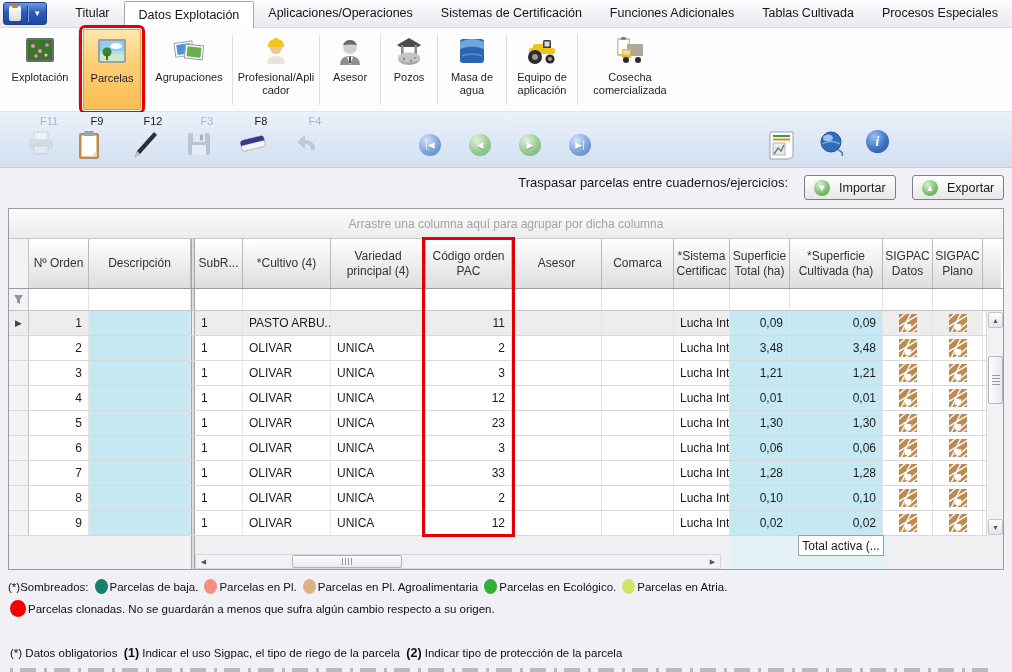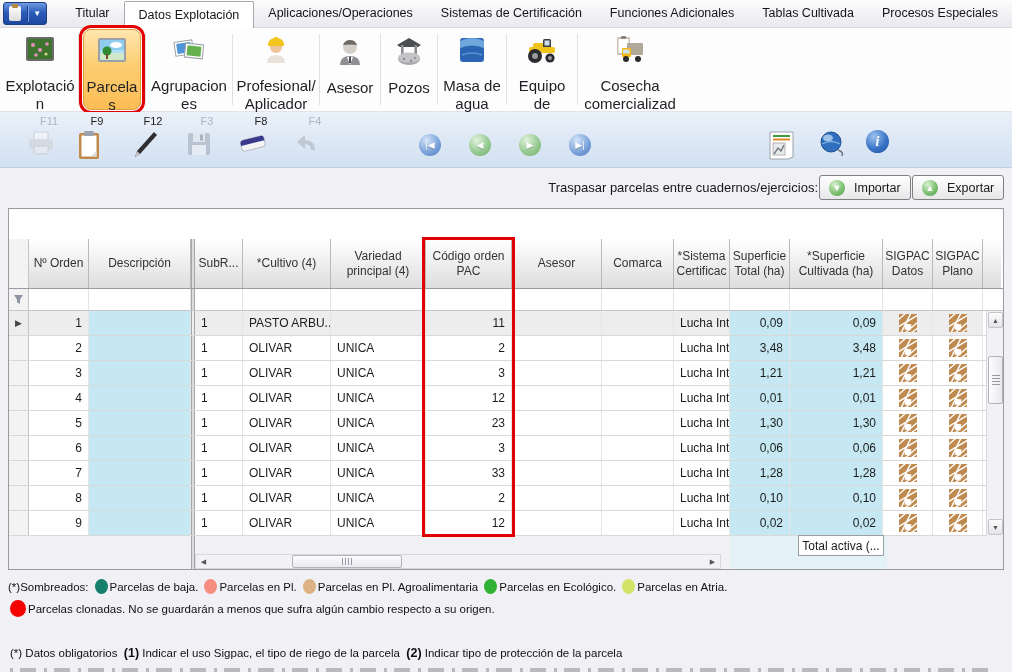--- a/index.html
+++ b/index.html
@@ -14,38 +14,38 @@
   .appbtn .ddsep{width:1px;height:16px;background:#174090;margin-left:4px;box-shadow:1px 0 0 #7da0e0}
   .appbtn .dd{color:#fff;font-size:8px;padding-left:4px}
   .tabs{display:flex;height:28px;align-items:stretch;margin-left:14px}
   .tab{padding:6px 14px 5px;cursor:pointer;color:#14141a;font-size:12.5px;white-space:nowrap}
   .tab.selected{background:#fff;border:1px solid #a9a9b2;border-bottom:none;border-radius:2px 2px 0 0;margin-top:1px}
 
   
   .ribbon{position:absolute;left:0;top:28px;width:1012px;height:84px;background:#fdfdfe;border-bottom:1px solid #e2e2e8;display:flex;padding-left:2px}
   .ritem{display:flex;flex-direction:column;align-items:center;padding-top:7px;cursor:pointer;position:relative}
   .ritem .ric{width:34px;height:32px;display:flex;align-items:center;justify-content:center}
-  .ritem .rlab{margin-top:12px;font-size:15px;text-align:center;line-height:1.2;color:#1f1f24;overflow-wrap:break-word;max-width:95%}
+  .ritem .rlab{margin-top:4px;font-size:11px;text-align:center;line-height:1.2;color:#1f1f24;overflow-wrap:break-word;max-width:95%}
   .rsep{width:1px;background:#e0e0e6;margin:6px 0}
-  .ritem.selected{background:linear-gradient(#ffe6ae,#fccd72 45%,#fbbd55);border:1px solid #dd9f3d;border-radius:8px;outline:3px solid #e40000;outline-offset:1px;margin:1px 4px;padding-top:6px}
+  .ritem.selected{background:linear-gradient(#ffe6ae,#fccd72 45%,#fbbd55);border:1px solid #dd9f3d;border-radius:2px;outline:3px solid #e40000;outline-offset:1px;margin:1px 4px;padding-top:6px}
 
   
   .toolbar{position:absolute;left:0;top:112px;width:1012px;height:56px;background:linear-gradient(#eaf1fa,#d2e0f1);border-bottom:1px solid #c2cfdf}
   .tool{position:absolute;top:3px;width:54px;text-align:center;cursor:pointer}
   .tool .fkey{display:block;font-size:11px;color:#1c1c1c;padding-left:16px;height:14px}
   .tool.disabled .fkey{color:#a9b6c6}
   .tool .tic{display:inline-block;margin-top:1px}
   .tool.disabled .tic{opacity:.45;filter:grayscale(.7)}
   .navball{position:absolute;top:22px;width:22px;height:22px;border-radius:50%;display:flex;align-items:center;justify-content:center;color:#fff;font-size:9px;cursor:pointer;text-shadow:0 1px 1px rgba(0,0,0,.25)}
   .navball.blue{background:radial-gradient(circle at 35% 28%,#d4e4f8,#7ea5dc 55%,#4d79bd)}
   .navball.green{background:radial-gradient(circle at 35% 28%,#e2f2dd,#97ca92 55%,#6fae6a)}
   .tbr{position:absolute;top:18px;cursor:pointer}
 
   
-  .actionrow{position:absolute;top:175px;right:8px;display:flex;align-items:center;gap:1px}
+  .actionrow{position:absolute;top:175px;right:8px;display:flex;align-items:flex-start;gap:16px}
   .actionrow .alabel{font-size:13px;color:#16161c}
   .xbtn{width:92px;height:25px;background:linear-gradient(#ffffff,#e7e7e7);border:1px solid #7f7f86;border-radius:3px;display:flex;align-items:center;gap:9px;padding-left:9px;cursor:pointer;font-size:12.5px}
   .gball{width:16px;height:16px;border-radius:50%;background:radial-gradient(circle at 35% 28%,#d8f0cf,#7ec173 55%,#4f9b49);color:#fff;font-size:9px;display:flex;align-items:center;justify-content:center}
 
   
   .grid{position:absolute;left:8px;top:208px;width:996px;height:362px;border:1px solid #9a9aa0;background:#fff}
   .groupbar{position:absolute;left:0;top:0;width:994px;height:30px;background:linear-gradient(#fbfbfb,#ececec);border-bottom:1px solid #c9c9c9;display:flex;align-items:center;justify-content:center;color:#a3a3a6;font-size:12px}
   .thead{position:absolute;left:0;top:30px;width:994px;height:50px;display:flex;border-bottom:1px solid #9a9aa0}
   .hcell{background:linear-gradient(#ffffff,#dddddd);border-right:1px solid #b9b9b9;display:flex;align-items:center;justify-content:center;text-align:center;padding:0 3px;color:#333;line-height:1.25;overflow:hidden;cursor:pointer}
   .frow{position:absolute;left:0;top:80px;width:994px;height:22px;display:flex;border-bottom:1px solid #c6c6c6;background:#fff}
@@ -366,20 +366,23 @@
       <span class="gball">▼</span>
       <span>Importar</span>
     </div>
     <div class="xbtn">
       <span class="gball">▲</span>
       <span>Exportar</span>
     </div>
   </div>
 
   <div class="grid">
+    <div class="groupbar">
+      <span>Arrastre una columna aquí para agrupar por dicha columna</span>
+    </div>
 
     <div class="thead">
       <div class="hcell col-ind"></div>
       <div class="hcell col-orden">Nº Orden</div>
       <div class="hcell col-desc">Descripción</div>
       <div class="hcell col-split"></div>
       <div class="hcell col-subr">SubR...</div>
       <div class="hcell col-cultivo">*Cultivo (4)</div>
       <div class="hcell col-variedad">Variedad principal (4)</div>
       <div class="hcell col-codigo">Código orden PAC</div>

